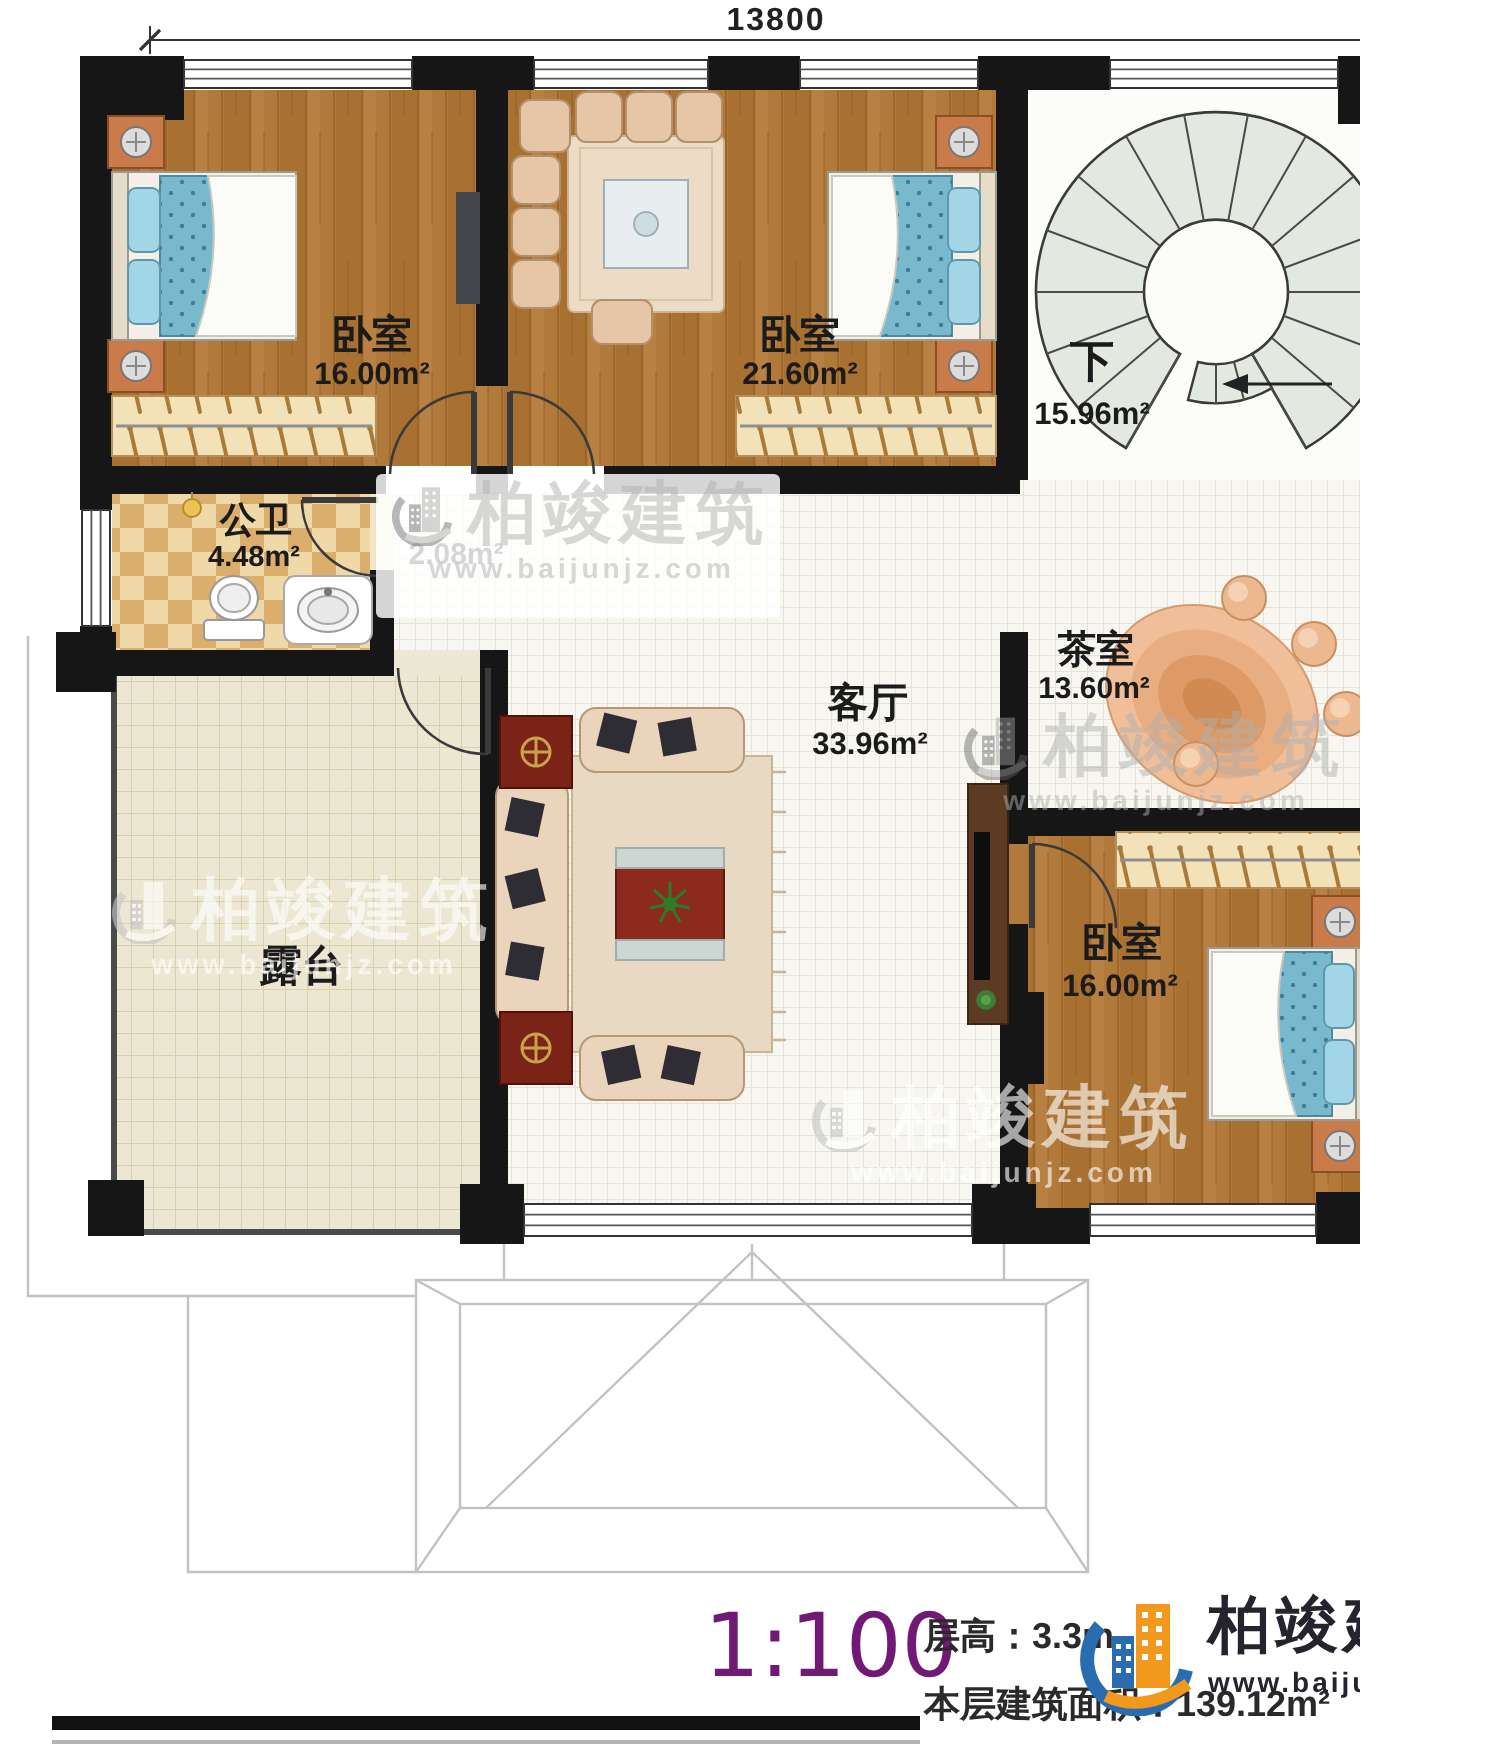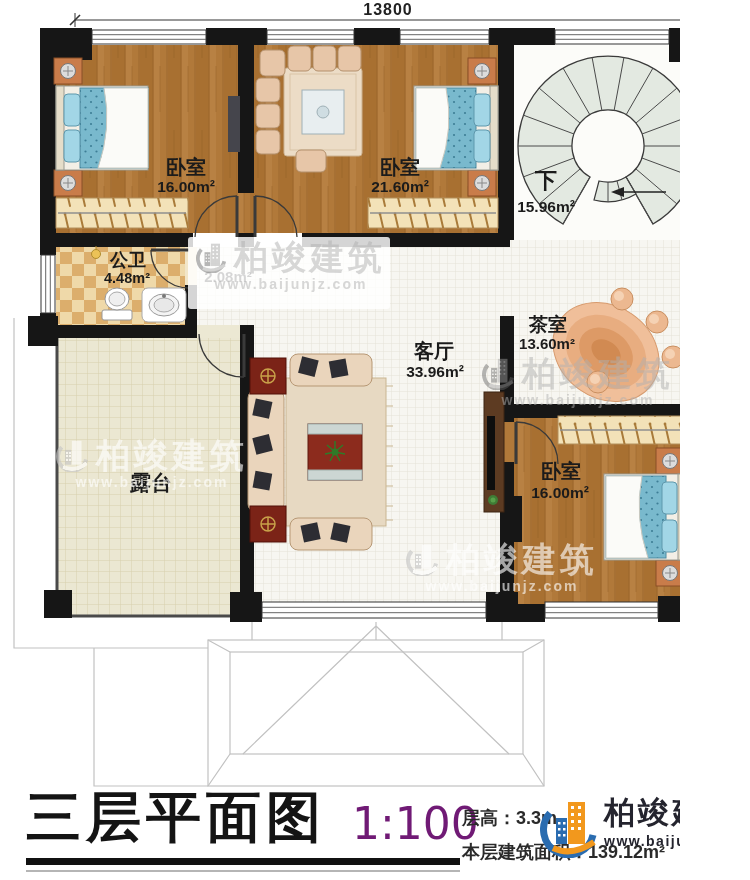--- a/index.html
+++ b/index.html
@@ -495,21 +495,20 @@
   <div class="wm light" style="left:392px;top:542px;width:220px;">
     <div class="row">
       <svg width="34" height="34">
           <use href="#logo-mark" width="34" height="34" style="filter:grayscale(1) brightness(2);"></use>
         </svg>
       <span class="co">柏竣建筑</span>
     </div>
     <span class="url">www.baijunjz.com</span>
   </div>
 
-  <div class="title-cn">三层平面图</div>
   <div class="title-scale">1:100</div>
   <div class="rule-thick"></div>
   <div class="rule-thin"></div>
   <div class="info1">层高：3.3m</div>
   <div class="info2">本层建筑面积：139.12m²</div>
   <div class="logo">
     <svg width="60" height="62">
         <use href="#logo-mark" width="60" height="62"></use>
       </svg>
     <div class="txt">

